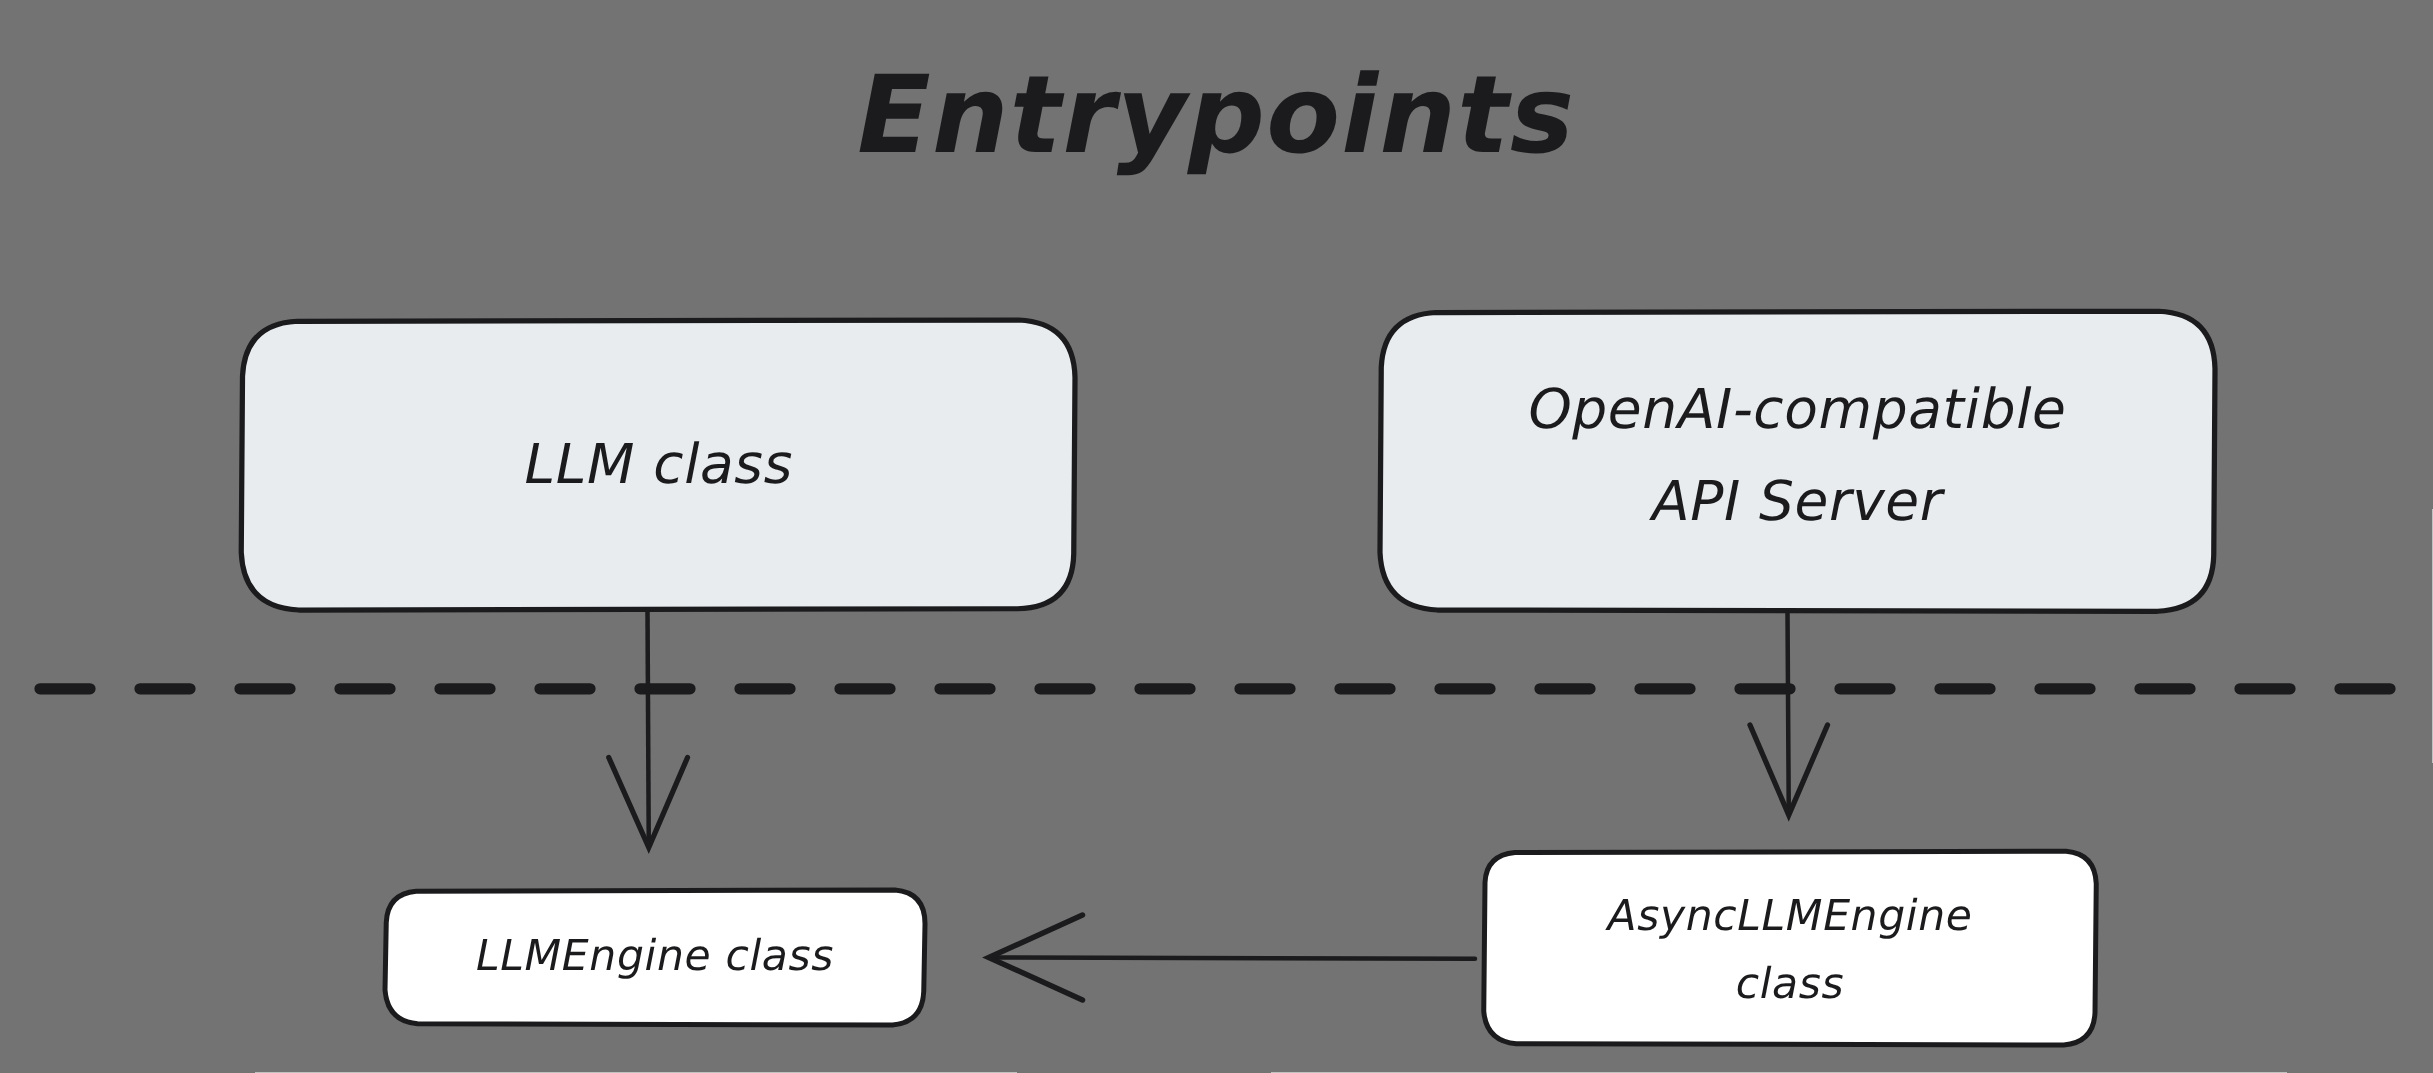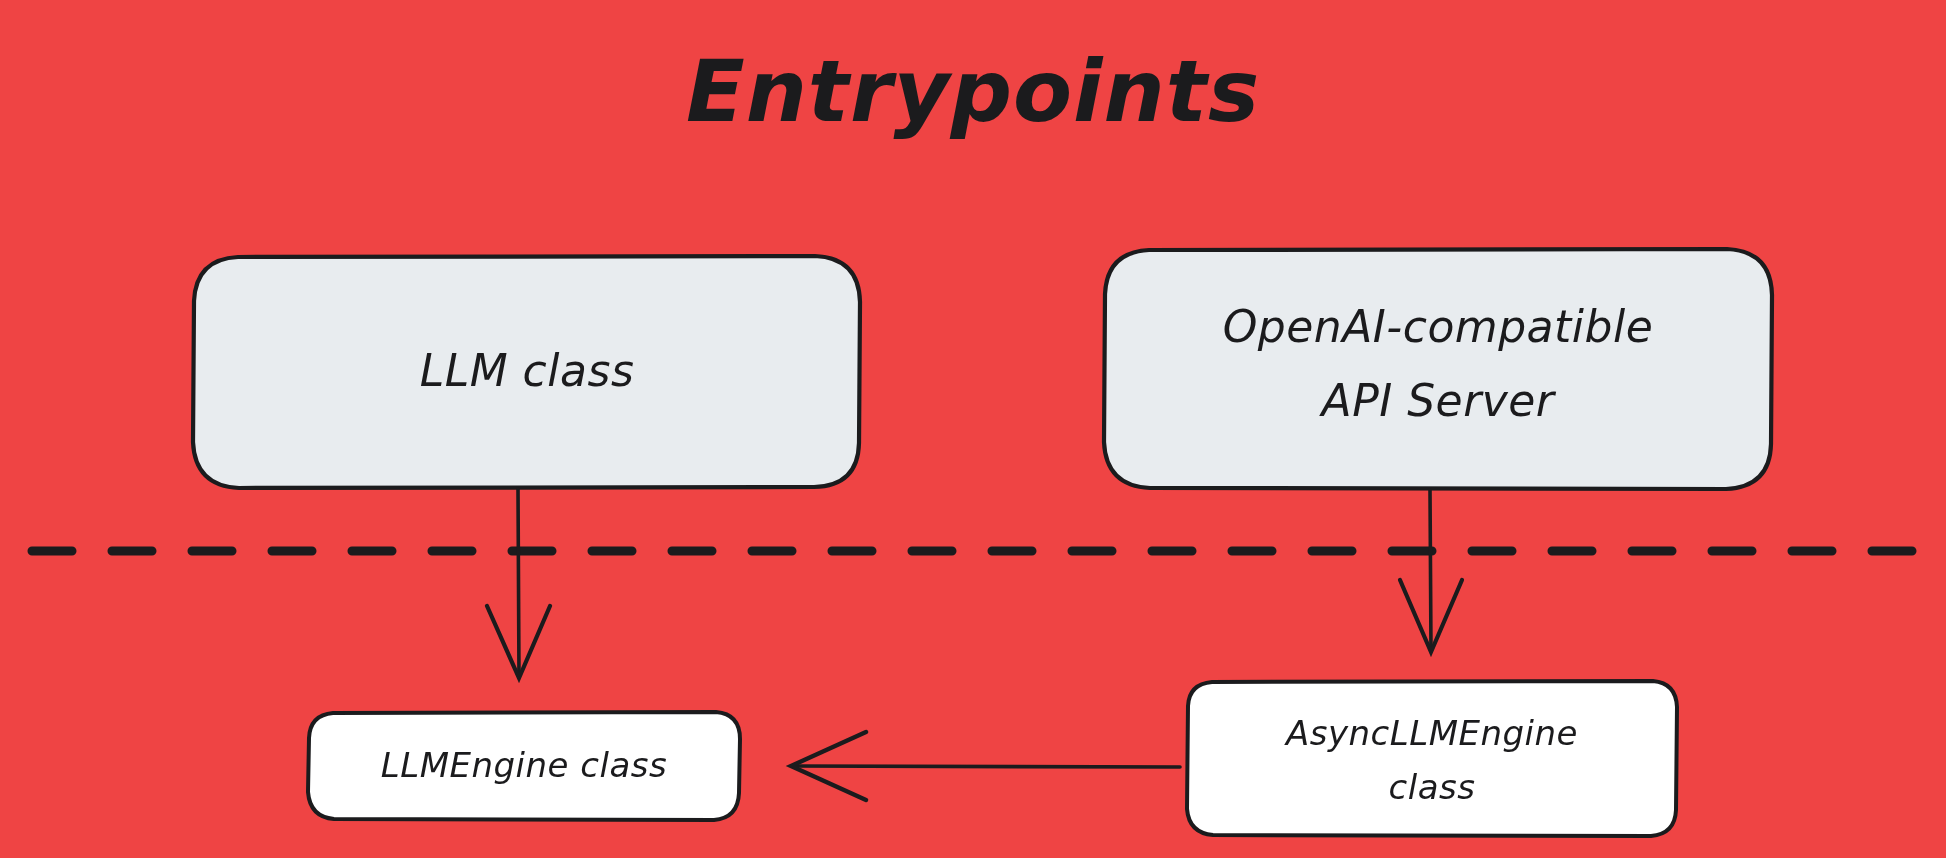--- a/index.html
+++ b/index.html
@@ -10,21 +10,21 @@
   body {
     width: 1946px;
     height: 858px;
     overflow: hidden;
     font-family: "DejaVu Sans", sans-serif;
   }
   #canvas {
     position: relative;
     width: 1946px;
     height: 858px;
-    background: #ef4444;
+    background: #737373;
   }
   svg#diagram {
     position: absolute;
     left: 0;
     top: 0;
     width: 1946px;
     height: 858px;
   }
   .node-label,
   .diagram-title {

